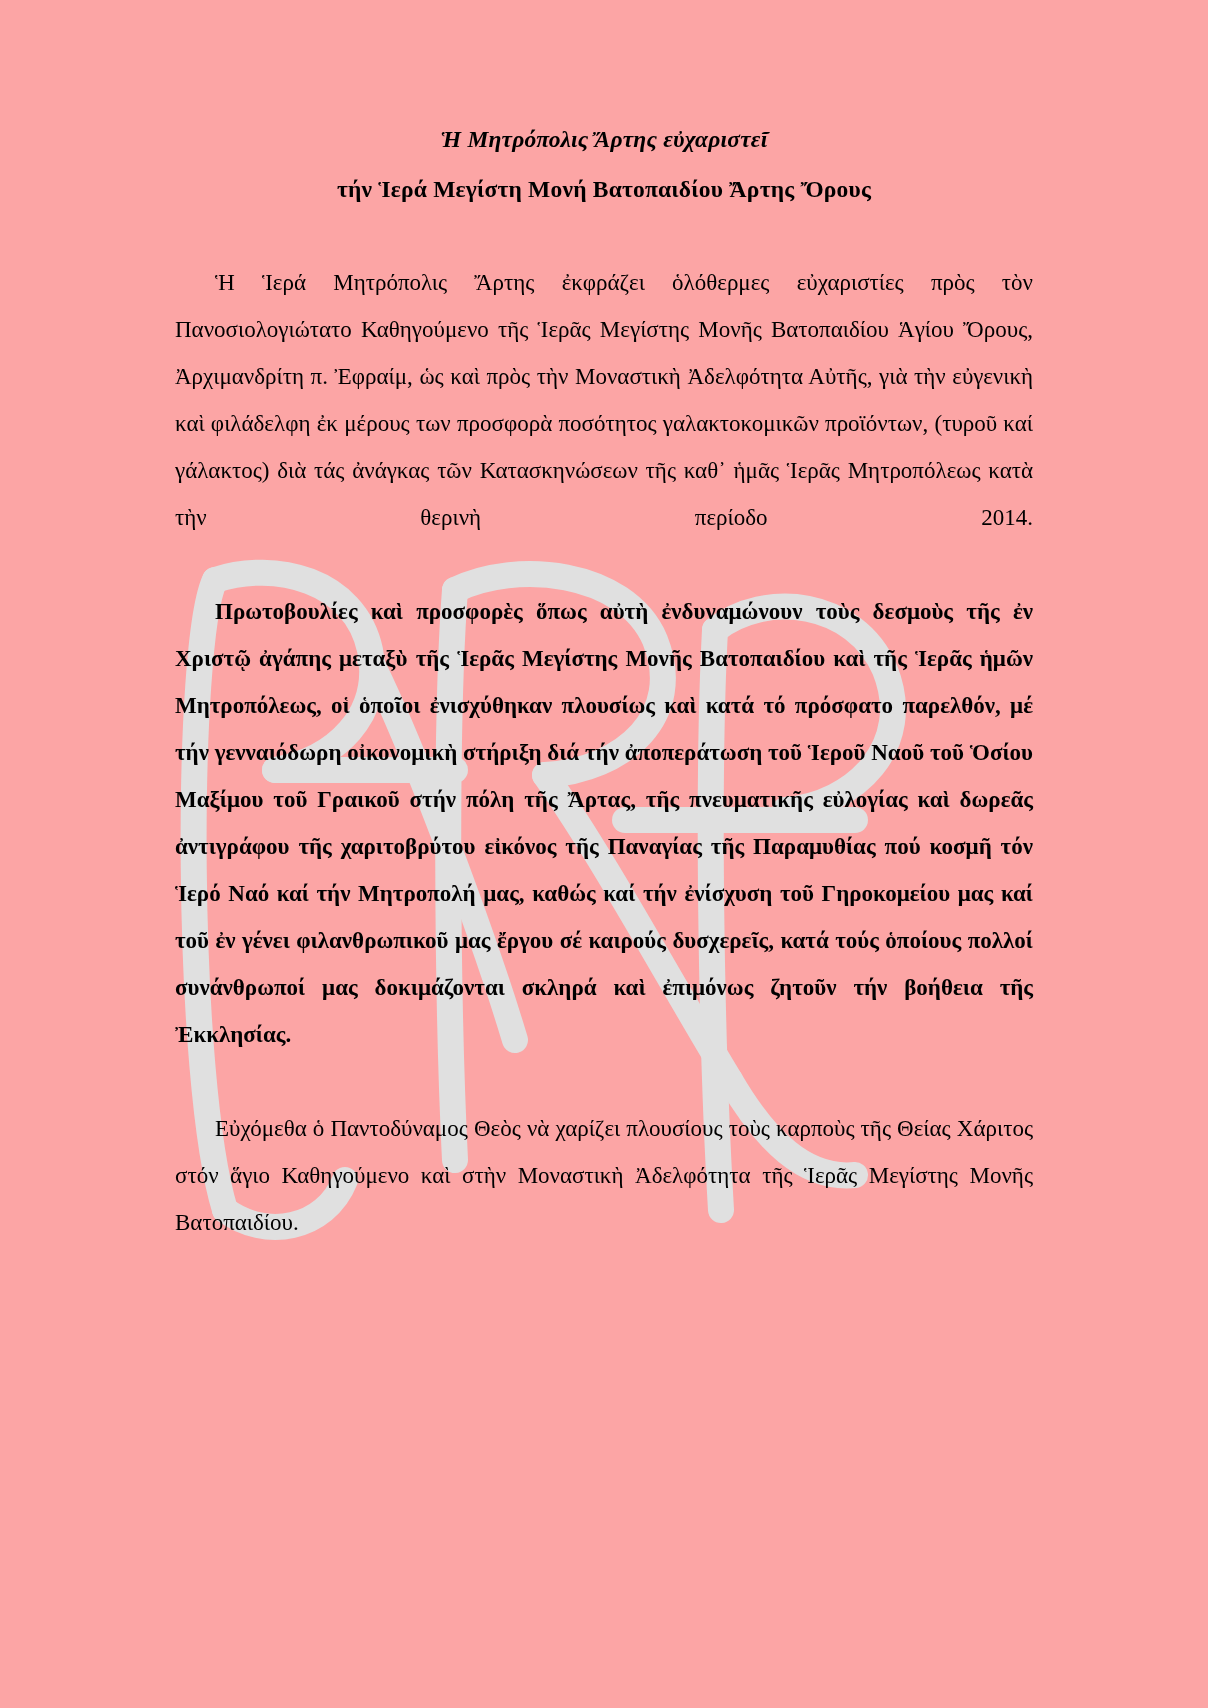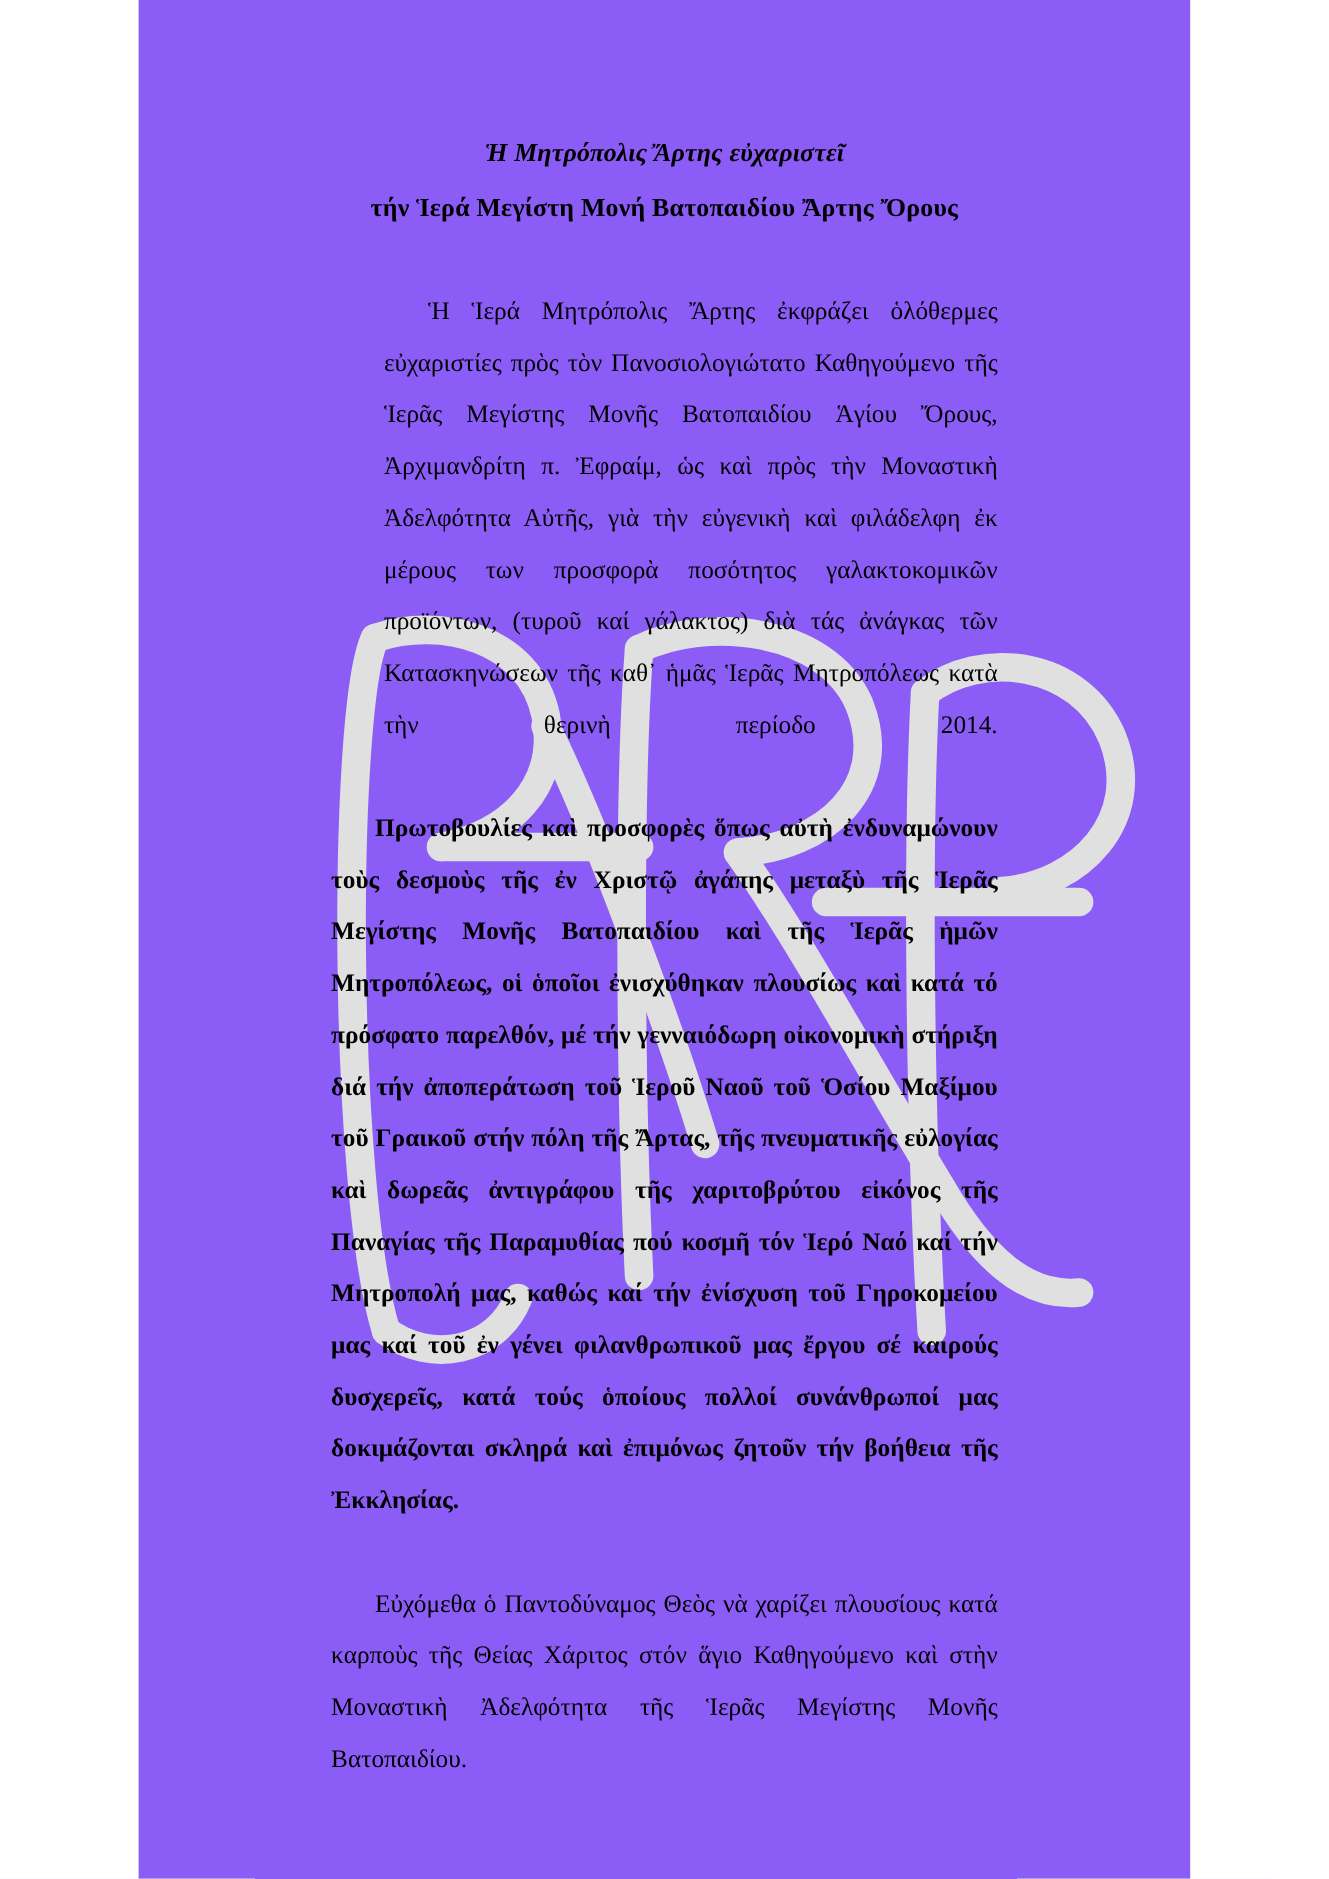--- a/index.html
+++ b/index.html
@@ -6,24 +6,24 @@
     margin: 0;
     padding: 0;
     background: #ffffff;
   }
   body {
     font-family: "Liberation Serif", "DejaVu Serif", serif;
     color: #000000;
   }
   .page {
     position: relative;
-    width: 956px;
+    width: 1208px;
     height: 1708px;
     margin: 0 auto;
-    background: #8b5cf6;
+    background: #fca5a5;
     overflow: hidden;
   }
   
   .watermark {
     position: absolute;
     left: 0;
     top: 0;
     width: 1208px;
     height: 1708px;
     pointer-events: none;
@@ -64,21 +64,21 @@
   }
   p.para {
     margin: 0;
     font-size: 23px;
     line-height: 47px;
     text-align: justify;
     text-indent: 40px;
     -webkit-hyphens: none;
     hyphens: none;
   }
-  p.para.p1 { text-align: justify; margin-left: 48px; }
+  p.para.p1 { text-align: justify; }
   p.para.p2 { text-align: justify; font-weight: bold; }
   p.para.p3 { text-align: justify; }
   
   p.para::after {
     content: "";
     display: inline-block;
     width: 100%;
   }
 </style>
 </head>
@@ -109,17 +109,17 @@
   <div class="content">
 
     <div class="title-block">
       <div class="title-line first">Ἡ Μητρόπολις Ἄρτης εὐχαριστεῖ</div>
       <div class="title-line second">τήν Ἱερά Μεγίστη Μονή Βατοπαιδίου Ἄρτης Ὄρους</div>
     </div>
 
     <div class="body-block">
       <p class="para p1">Ἡ Ἱερά Μητρόπολις Ἄρτης ἐκφράζει ὁλόθερμες εὐχαριστίες πρὸς τὸν Πανοσιολογιώτατο Καθηγούμενο τῆς Ἱερᾶς Μεγίστης Μονῆς Βατοπαιδίου Ἁγίου Ὄρους, Ἀρχιμανδρίτη π. Ἐφραίμ, ὡς καὶ πρὸς τὴν Μοναστικὴ Ἀδελφότητα Αὐτῆς, γιὰ τὴν εὐγενικὴ καὶ φιλάδελφη ἐκ μέρους των προσφορὰ ποσότητος γαλακτοκομικῶν προϊόντων, (τυροῦ καί γάλακτος) διὰ τάς ἀνάγκας τῶν Κατασκηνώσεων τῆς καθ᾽ ἡμᾶς Ἱερᾶς Μητροπόλεως κατὰ τὴν θερινὴ περίοδο 2014.</p>
       <p class="para p2">Πρωτοβουλίες καὶ προσφορὲς ὅπως αὐτὴ ἐνδυναμώνουν τοὺς δεσμοὺς τῆς ἐν Χριστῷ ἀγάπης μεταξὺ τῆς Ἱερᾶς Μεγίστης Μονῆς Βατοπαιδίου καὶ τῆς Ἱερᾶς ἡμῶν Μητροπόλεως, οἱ ὁποῖοι ἐνισχύθηκαν πλουσίως καὶ κατά τό πρόσφατο παρελθόν, μέ τήν γενναιόδωρη οἰκονομικὴ στήριξη διά τήν ἀποπεράτωση τοῦ Ἱεροῦ Ναοῦ τοῦ Ὁσίου Μαξίμου τοῦ Γραικοῦ στήν πόλη τῆς Ἄρτας, τῆς πνευματικῆς εὐλογίας καὶ δωρεᾶς ἀντιγράφου τῆς χαριτοβρύτου εἰκόνος τῆς Παναγίας τῆς Παραμυθίας πού κοσμῆ τόν Ἱερό Ναό καί τήν Μητροπολή μας, καθώς καί τήν ἐνίσχυση τοῦ Γηροκομείου μας καί τοῦ ἐν γένει φιλανθρωπικοῦ μας ἔργου σέ καιρούς δυσχερεῖς, κατά τούς ὁποίους πολλοί συνάνθρωποί μας δοκιμάζονται σκληρά καὶ ἐπιμόνως ζητοῦν τήν βοήθεια τῆς Ἐκκλησίας.</p>
-      <p class="para p3">Εὐχόμεθα ὁ Παντοδύναμος Θεὸς νὰ χαρίζει πλουσίους κατά καρποὺς τῆς Θείας Χάριτος στόν ἅγιο Καθηγούμενο καὶ στὴν Μοναστικὴ Ἀδελφότητα τῆς Ἱερᾶς Μεγίστης Μονῆς Βατοπαιδίου.</p>
+      <p class="para p3">Εὐχόμεθα ὁ Παντοδύναμος Θεὸς νὰ χαρίζει πλουσίους τοὺς καρποὺς τῆς Θείας Χάριτος στόν ἅγιο Καθηγούμενο καὶ στὴν Μοναστικὴ Ἀδελφότητα τῆς Ἱερᾶς Μεγίστης Μονῆς Βατοπαιδίου.</p>
     </div>
 
   </div>
 </div>
 
 </body></html>

